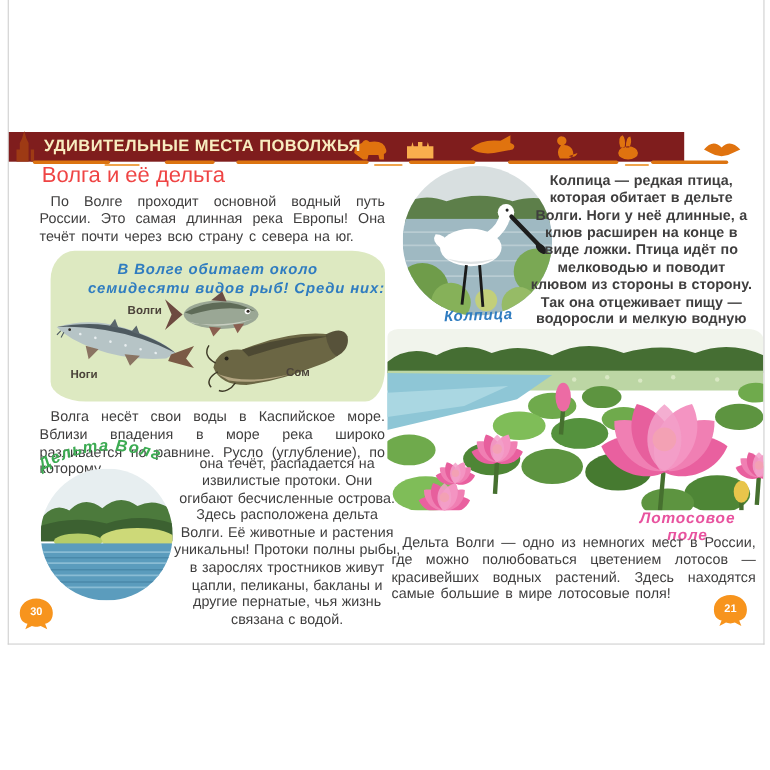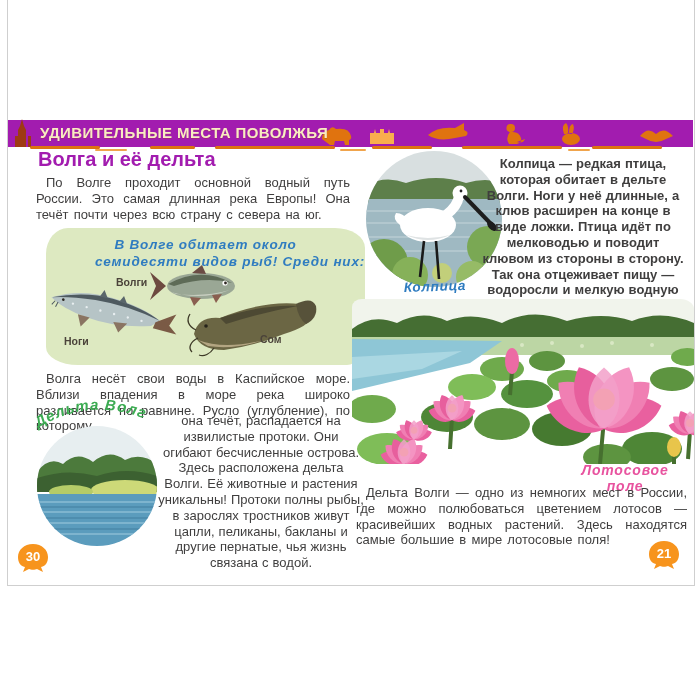--- a/index.html
+++ b/index.html
@@ -4,51 +4,51 @@
 <style>
   html,body{margin:0;padding:0;}
   body{
     width:700px;height:700px;position:relative;background:#ffffff;
     font-family:"Liberation Sans","DejaVu Sans",sans-serif;
     overflow:hidden;
   }
   .sheet{position:absolute;left:7px;top:-2px;width:686px;height:587px;
     background:#fff;border:1px solid #cfcfcf;border-top:none;}
   
-  .banner{position:absolute;left:8px;top:120px;width:685px;height:27px;background:#a21caf;}
+  .banner{position:absolute;left:8px;top:120px;width:614px;height:27px;background:#7f1d1d;}
   .banner-title{position:absolute;left:32px;top:4px;font-size:15px;font-weight:bold;
     color:#f8ecc1;letter-spacing:.4px;text-shadow:0 1px 0 rgba(150,60,0,.25);}
   .banner-svg{position:absolute;left:0;top:0;width:685px;height:27px;}
   .tear{position:absolute;height:3px;border-radius:2px;background:#dc7411;top:146px;}
   .tear.light{background:#f0a44c;top:149px;height:2px;}
   .tower{position:absolute;left:13px;top:118px;width:20px;height:29px;}
   
-  .pg-title{position:absolute;left:38px;top:148px;font-size:20px;font-weight:bold;color:#a21caf;}
+  .pg-title{position:absolute;left:38px;top:148px;font-size:20px;font-weight:normal;color:#ef4444;}
   .para{position:absolute;color:#3f3e3e;font-size:13px;line-height:15.8px;
     text-align:justify;word-spacing:1.6px;}
   .para.indent{text-indent:10px;}
   .para.centerwrap{text-align:center;word-spacing:.5px;}
   
   .fish-box{position:absolute;left:46px;top:228px;width:304px;height:137px;background:#dde9c1;
-    border-radius:22px 30px 18px 32px / 26px 20px 30px 18px;padding-left:15px;}
+    border-radius:22px 30px 18px 32px / 26px 20px 30px 18px;}
   .hand{font-style:italic;letter-spacing:.8px;}
   .fish-caption{position:absolute;left:0;width:100%;text-align:center;color:#2f7cc0;
     font-size:13.5px;font-weight:bold;}
   .fish-label{position:absolute;font-size:10.5px;color:#4b433a;font-weight:bold;}
   .fish-img{position:absolute;}
   
   .circle-photo{position:absolute;border-radius:50%;overflow:hidden;}
   .photo-label{position:absolute;text-align:center;font-weight:bold;}
   .delta-label{position:absolute;left:34px;top:392px;width:118px;height:42px;}
   .lotus-photo{position:absolute;left:352px;top:299px;width:342px;height:165px;overflow:hidden;
     border-radius:10px 14px 12px 16px/8px 10px 12px 9px;}
   
   .badge{position:absolute;width:36px;height:30px;}
   .badge .num{position:absolute;left:0;top:2px;width:36px;text-align:center;
-    color:#fff;font-size:13px;font-weight:bold;line-height:24px;}
+    color:#fff;font-size:10px;font-weight:bold;line-height:24px;}
 </style>
 </head>
 <body>
 
 <div class="sheet"></div>
 
 <div class="banner">
   <svg class="banner-svg" viewBox="0 0 685 27">
     <g fill="#e0730f">
       <path transform="translate(312,3)" d="M2,16 q0,-7 7,-9 q3,-5 7,-1 q13,-2 15,7 q1,3 -2,4 l0,5 h-4 l-1,-4 h-9 l-1,4 h-4 z"></path>

